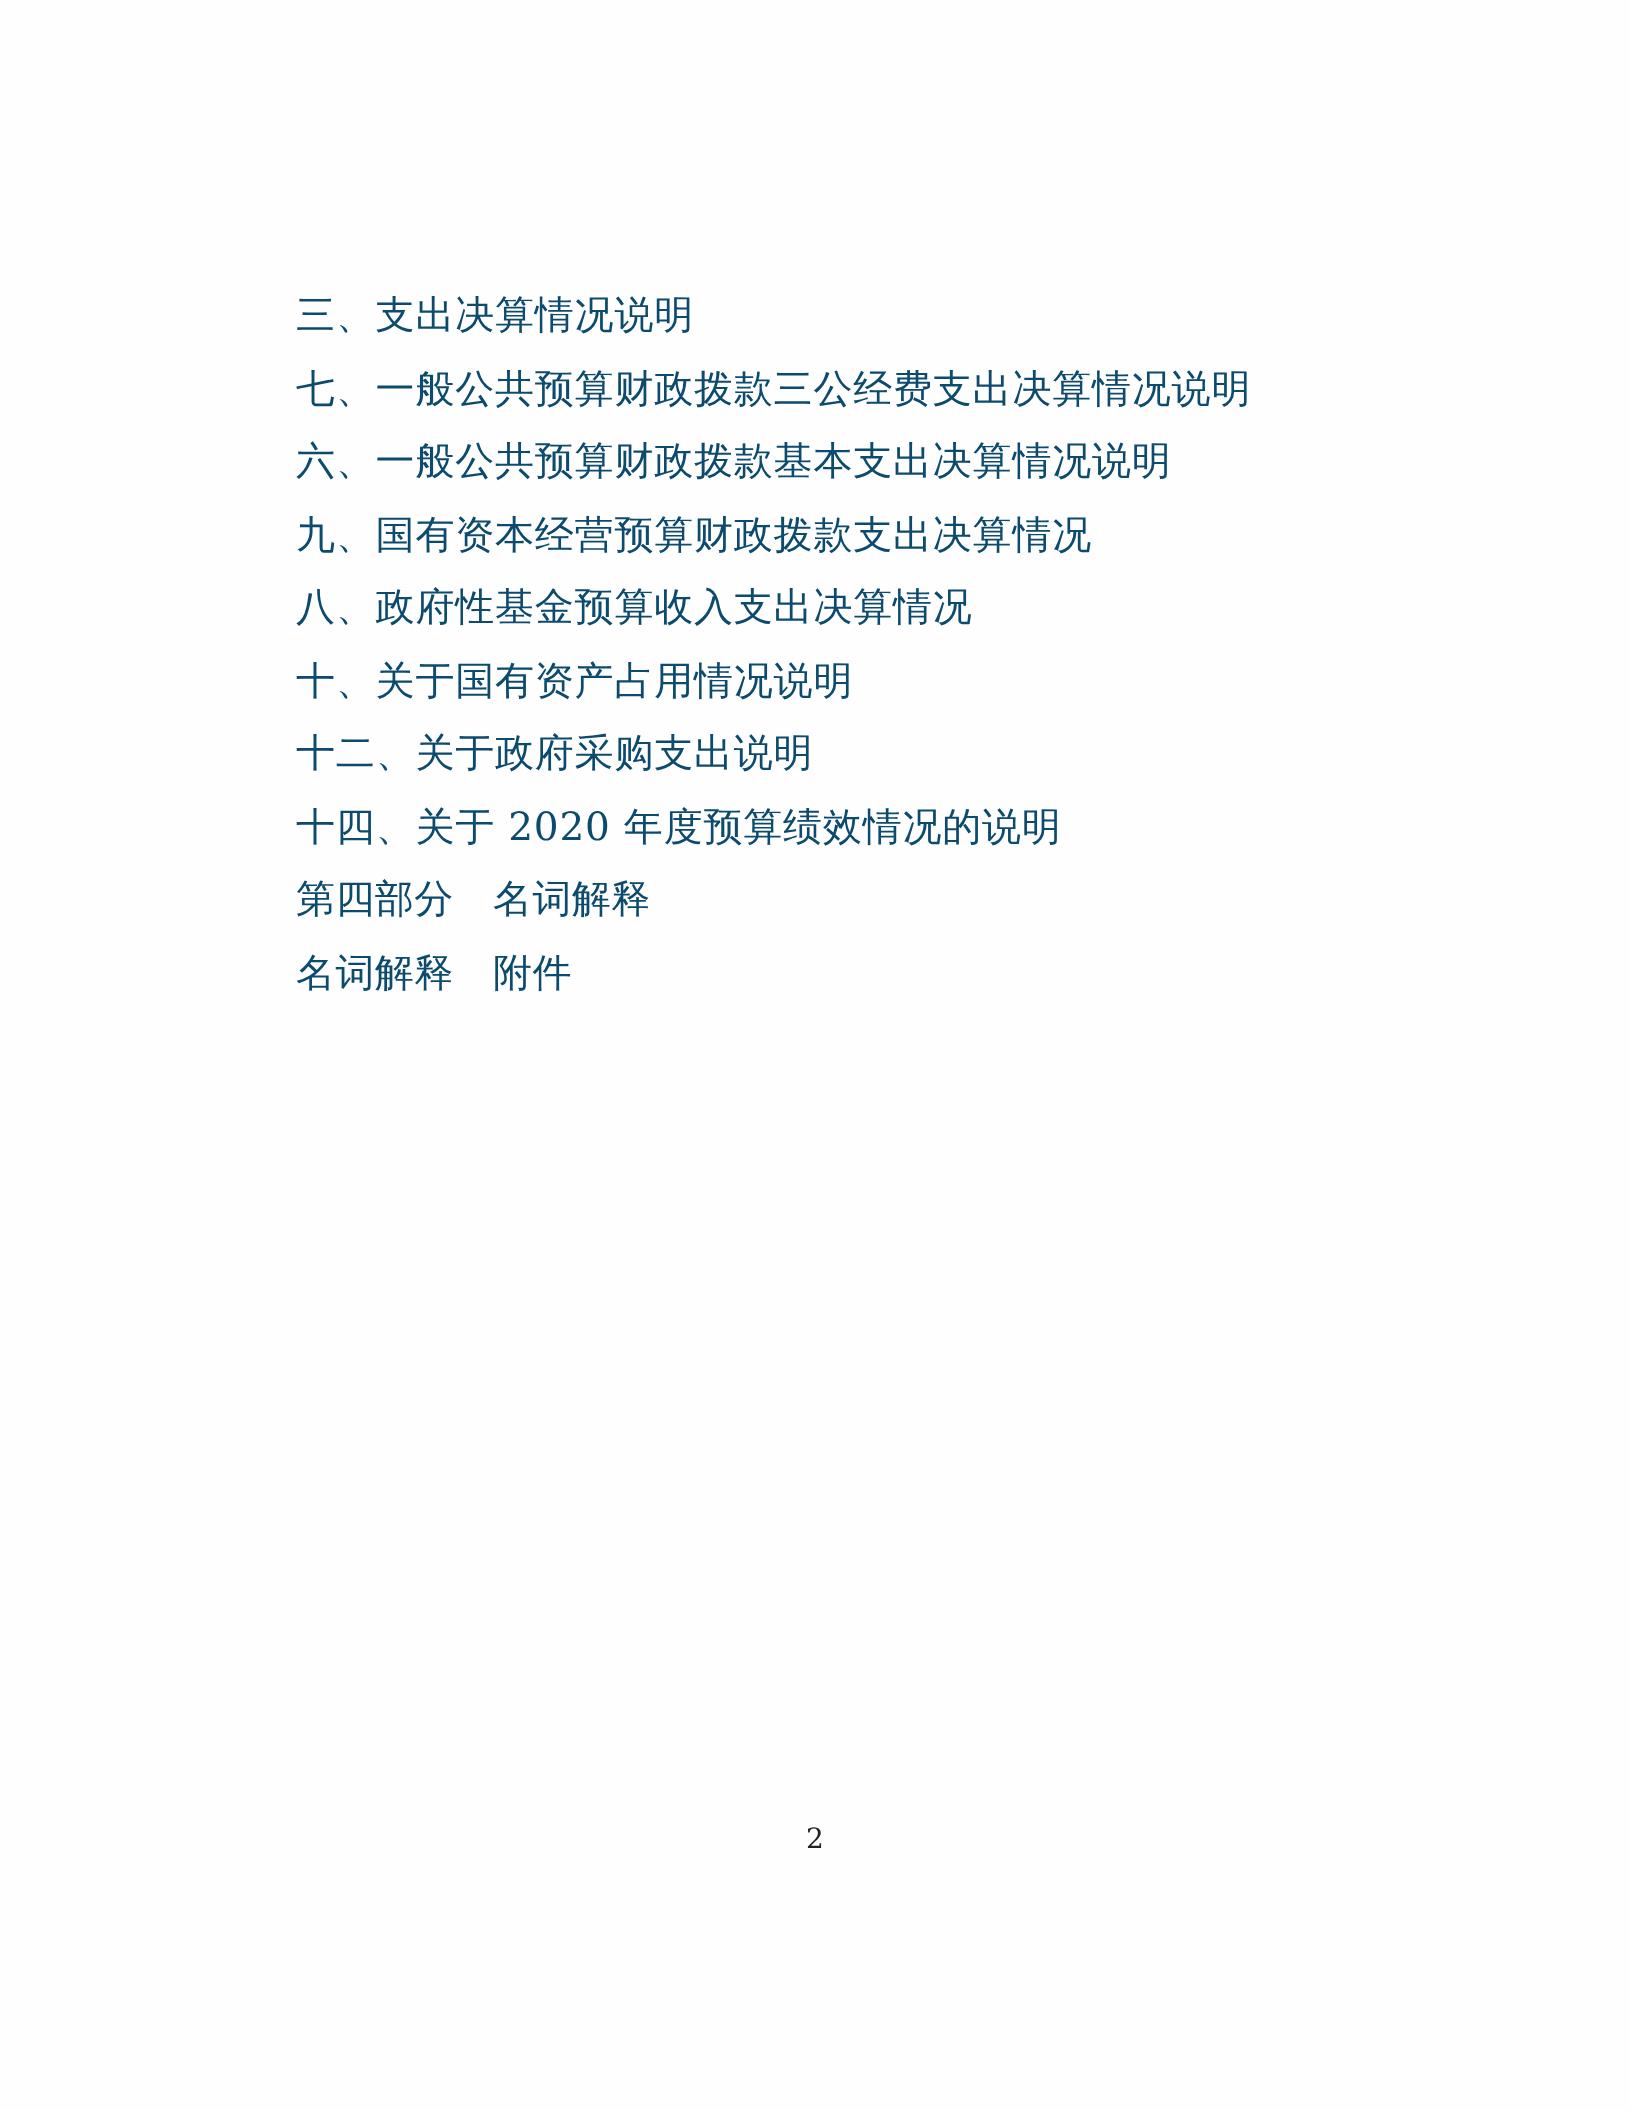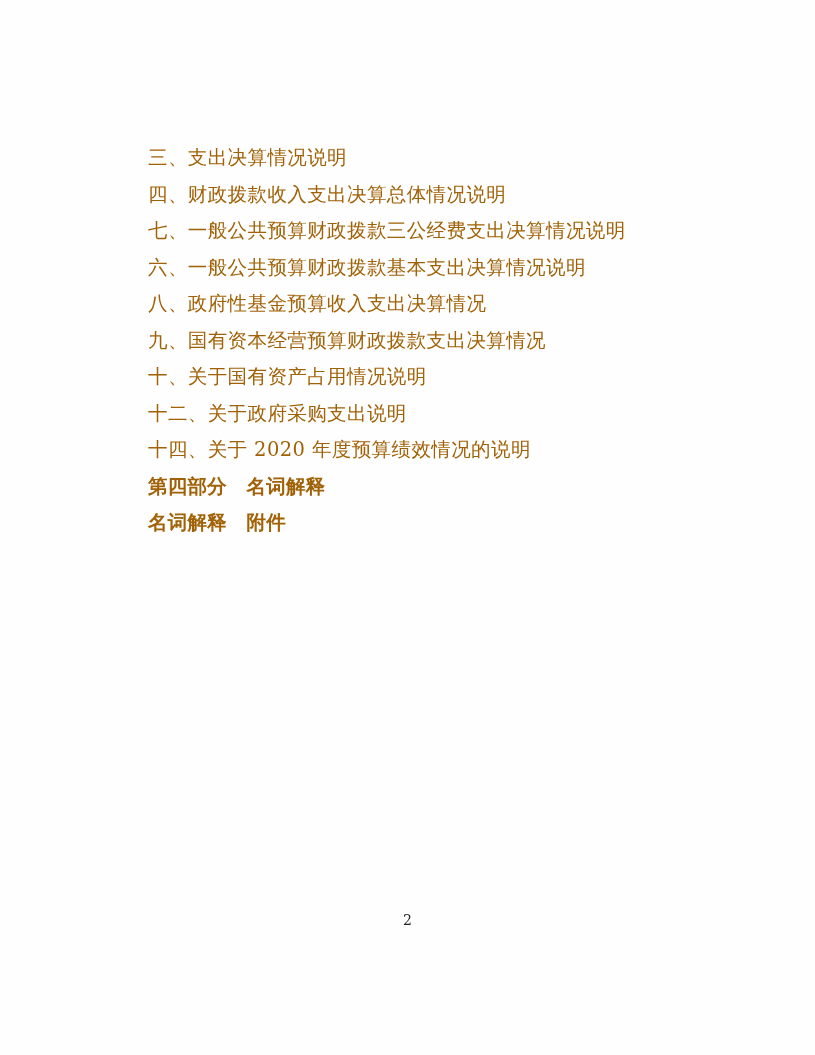--- a/index.html
+++ b/index.html
@@ -27,49 +27,48 @@
     position: absolute;
     left: 148px;
     top: 140px;
     width: 540px;
   }
   .toc-line {
     font-size: 19.5px;
     line-height: 36.5px;
     letter-spacing: 0.4px;
     white-space: nowrap;
-    color: #a16207;
+    color: #0c4a6e;
     font-family: "DejaVu Serif", "Liberation Serif", serif;
   }
   .toc-line.bold {
-    font-weight: bold;
+    font-weight: normal;
     letter-spacing: 0.2px;
   }
   .page-number {
     position: absolute;
     left: 0;
     top: 912px;
     width: 815px;
     text-align: center;
     font-size: 14px;
     color: #222;
     font-family: "DejaVu Serif", "Liberation Serif", serif;
   }
 </style>
 </head>
 <body>
 
 <div class="page">
   <div class="content">
     <div class="toc-line">三、支出决算情况说明</div>
-    <div class="toc-line">四、财政拨款收入支出决算总体情况说明</div>
     <div class="toc-line">七、一般公共预算财政拨款三公经费支出决算情况说明</div>
     <div class="toc-line">六、一般公共预算财政拨款基本支出决算情况说明</div>
+    <div class="toc-line">九、国有资本经营预算财政拨款支出决算情况</div>
     <div class="toc-line">八、政府性基金预算收入支出决算情况</div>
-    <div class="toc-line">九、国有资本经营预算财政拨款支出决算情况</div>
     <div class="toc-line">十、关于国有资产占用情况说明</div>
     <div class="toc-line">十二、关于政府采购支出说明</div>
     <div class="toc-line">十四、关于 2020 年度预算绩效情况的说明</div>
     <div class="toc-line bold">第四部分　名词解释</div>
     <div class="toc-line bold">名词解释　附件</div>
   </div>
   <div class="page-number">2</div>
 </div>
 
 </body></html>

